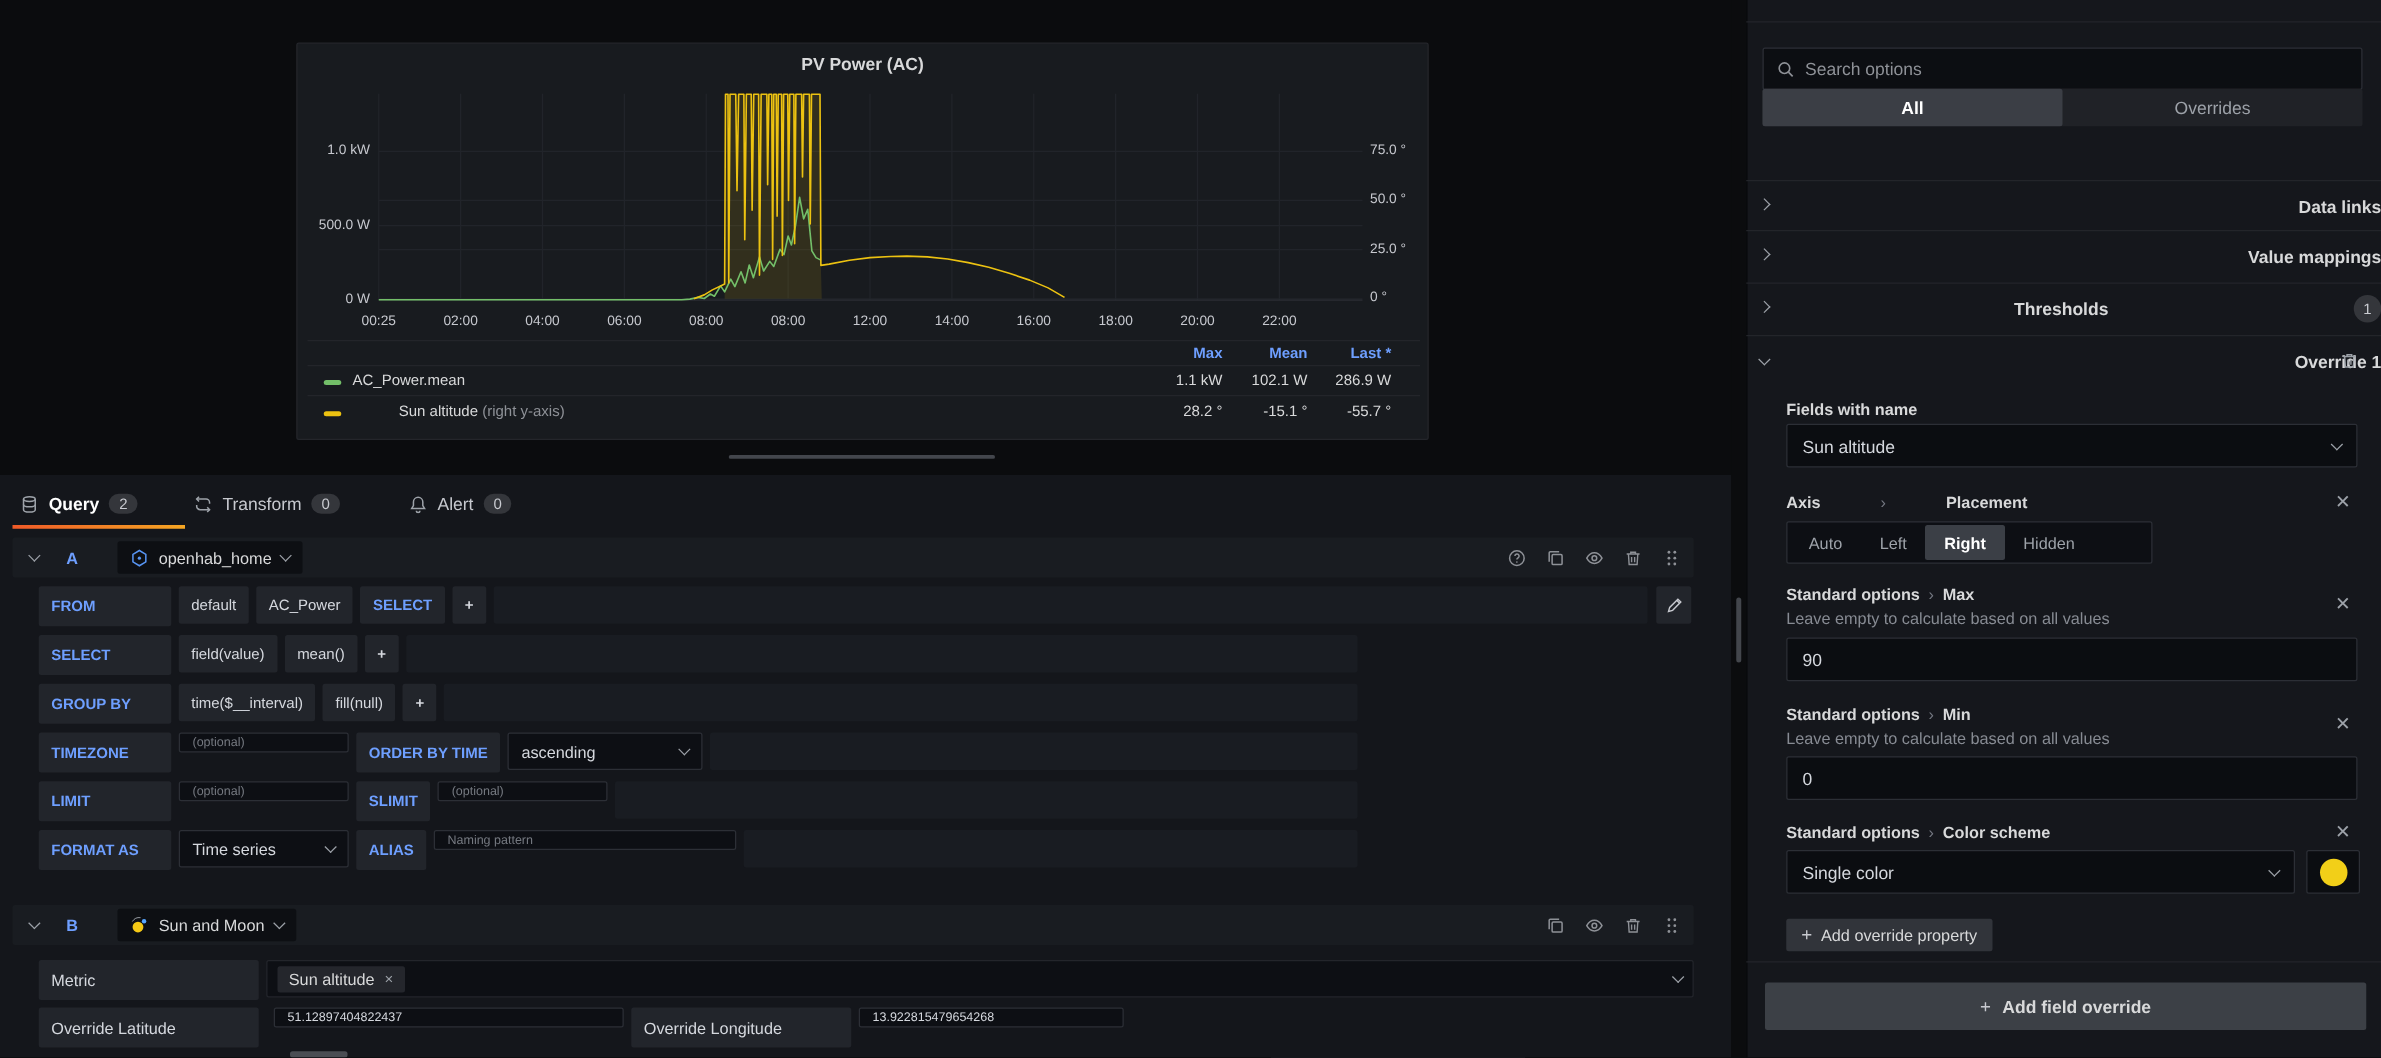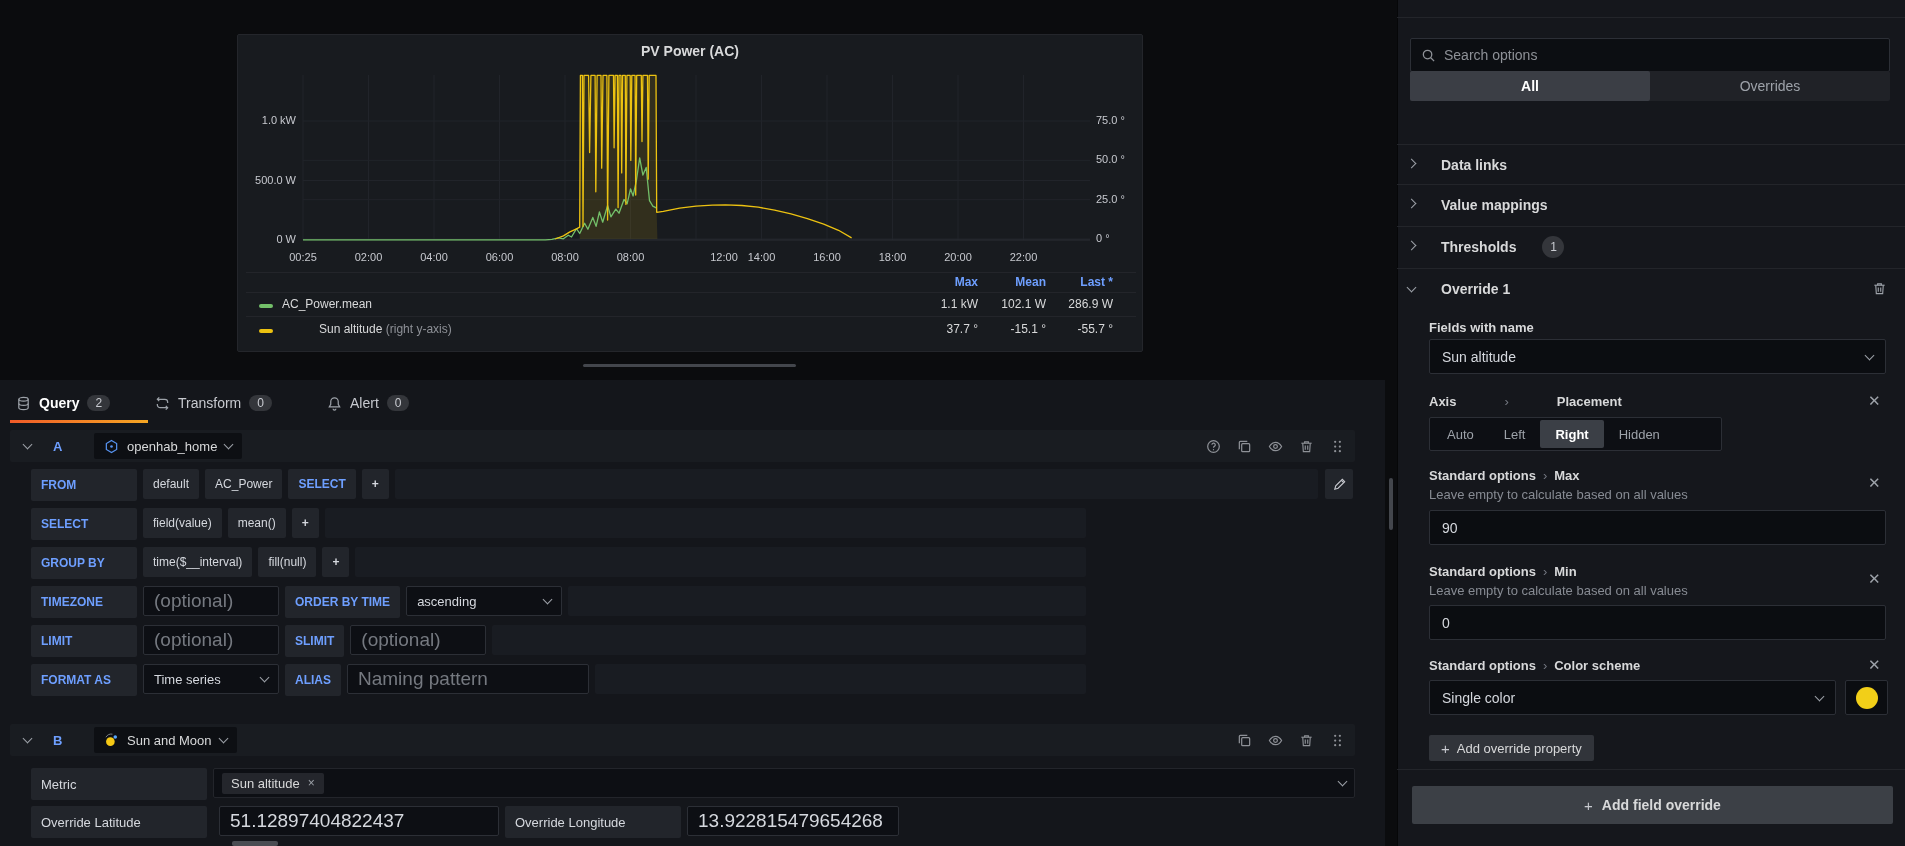--- a/index.html
+++ b/index.html
@@ -48,38 +48,38 @@
   .chev { display:inline-block; width:7px; height:7px; border-right:1.5px solid #9da2a9; border-bottom:1.5px solid #9da2a9; transform:rotate(45deg); margin-top:-3px; }
   .chev.right { transform:rotate(-45deg); }
 
   .q-row { position:absolute; left:31px; height:30px; display:flex; gap:6px; }
   .label-box { width:106px; flex:none; background:#22252b; border-radius:2px; display:flex; align-items:center; padding:16px 10px; font-size:12px; font-weight:bold; color:#6e9fff; }
   .label-box.plain { color:#d5d8de; font-weight:normal; font-size:13px; }
   .seg { background:#22252b; border-radius:2px; display:flex; align-items:center; padding:0 10px; font-size:12px; font-weight:500; color:#d5d8de; cursor:pointer; white-space:nowrap; }
   .seg.kw { color:#6e9fff; font-weight:bold; }
   .seg.plus { padding:0 10px; font-weight:bold; }
   .fill-seg { flex:1; background:#191c22; border-radius:2px; }
-  .q-input { background:#0d0f14; border:1px solid #2c2f36; border-radius:2px; color:#d5d8de; font-size:19px; font-family:"Liberation Sans",sans-serif; padding:0 10px; height:30px; }
+  .q-input { background:#0d0f14; border:1px solid #2c2f36; border-radius:2px; color:#d5d8de; font-size:10px; font-family:"Liberation Sans",sans-serif; padding:0 10px; height:16px; }
   .q-input::placeholder { color:#757980; }
   .q-select { background:#0d0f14; border:1px solid #2c2f36; border-radius:2px; display:flex; align-items:center; justify-content:space-between; padding:0 10px; font-size:13px; color:#d5d8de; cursor:pointer; }
   .pencil-btn { position:absolute; left:1325px; top:469px; width:28px; height:30px; background:#22252b; border-radius:2px; display:flex; align-items:center; justify-content:center; color:#c7c9cf; cursor:pointer; }
   .metric-strip { flex:1; background:#0d0f14; border:1px solid #23252b; border-radius:2px; display:flex; align-items:center; padding:0 8px; }
   .tag-pill { background:#24262c; border-radius:2px; display:flex; align-items:center; gap:8px; padding:3px 9px; font-size:13px; color:#d8d9da; }
   .tag-pill .x { color:#9da2a9; cursor:pointer; font-size:12px; }
   .bottom-scroll { position:absolute; left:232px; top:841px; width:46px; height:5px; background:#4a4d53; border-radius:2px; }
 
   
   .sb-topline { position:absolute; left:1397px; top:17px; width:508px; height:1px; background:#23252a; }
   .search-box { position:absolute; left:1410px; top:38px; width:480px; height:34px; background:#0c0e12; border:1px solid #2c2f36; border-radius:2px; display:flex; align-items:center; gap:8px; padding:0 10px; color:#8e9197; }
   .search-box input { flex:1; background:transparent; border:none; outline:none; color:#d5d8de; font-size:14px; font-family:"Liberation Sans",sans-serif; }
   .search-box input::placeholder { color:#8e9197; }
   .sb-tabs { position:absolute; left:1410px; top:71px; width:480px; height:30px; background:#202227; border-radius:2px; display:flex; }
   .sb-tab { flex:1; display:flex; align-items:center; justify-content:center; font-size:14px; color:#9da2a9; cursor:pointer; border-radius:2px; }
   .sb-tab.active { background:#3b3e45; color:#ffffff; font-weight:bold; }
-  .sb-row { position:absolute; left:1397px; width:508px; height:40px; border-top:1px solid #23252a; display:flex; align-items:center; gap:26px; padding-left:11px; font-size:14px; font-weight:bold; color:#d8d9da; cursor:pointer; }
+  .sb-row { position:absolute; left:1397px; width:508px; height:40px; border-top:1px solid #23252a; display:flex; align-items:center; gap:4px; padding-left:11px; font-size:14px; font-weight:bold; color:#d8d9da; cursor:pointer;justify-content:space-between; }
   .sb-badge { width:22px; height:22px; border-radius:50%; background:#34363b; color:#c9cbd1; font-size:12px; font-weight:normal; display:flex; align-items:center; justify-content:center; }
   .sb-trash { position:absolute; right:18px; color:#9da2a9; display:flex; cursor:pointer; }
   .sb-label { position:absolute; left:1429px; font-size:13px; font-weight:bold; color:#d8d9da; }
   .sb-select { position:absolute; left:1429px; height:35px; background:#0b0d11; border:1px solid #2c2f36; border-radius:2px; display:flex; align-items:center; justify-content:space-between; padding:0 12px; font-size:14px; color:#d5d8de; cursor:pointer; }
   .sb-input { position:absolute; left:1429px; width:457px; height:35px; background:#0b0d11; border:1px solid #2c2f36; border-radius:2px; color:#d5d8de; font-size:14px; font-family:"Liberation Sans",sans-serif; padding:0 12px; }
   .prop-head { position:absolute; left:1429px; width:457px; display:flex; align-items:center; gap:7px; font-size:13px; font-weight:bold; color:#d8d9da; }
   .prop-head .sep { color:#737780; font-weight:normal; }
   .prop-x { position:absolute; left:1868px; color:#9da2a9; font-size:15px; cursor:pointer; }
   .prop-note { position:absolute; left:1429px; font-size:13px; color:#878b93; }
   .radio-group { position:absolute; left:1429px; top:417px; width:293px; height:34px; background:#0d0f14; border:1px solid #2c2f36; border-radius:2px; display:flex; align-items:center; padding:2px; }
@@ -128,21 +128,21 @@
         <polyline points="65.0,204.8 307.4,204.8 313.9,204.3 320.4,202.9 325.4,203.8 330.3,200.2 333.5,202.0 338.5,193.7 341.7,198.5 346.6,188.3 349.9,194.3 354.8,182.4 358.1,191.3 361.4,177.0 364.7,187.2 369.6,170.5 372.9,181.8 377.8,174.1 381.0,178.2 386.0,164.5 389.2,168.7 392.5,153.8 395.1,161.0 398.4,145.5 401.7,122.9 404.9,140.1 408.2,132.4 411.5,165.7 414.8,171.1 418.7,173.1" fill="none" stroke="#73bf69" stroke-width="1.3" stroke-linejoin="round"></polyline>
         <polyline points="317.2,204.0 325.4,200.9 331.9,196.9 338.5,193.8 341.7,192.2 342.4,40.4 344.4,40.4 345.0,191.4 346.0,40.4 350.6,40.4 351.6,117.5 352.9,40.4 357.1,40.4 357.8,156.8 359.1,40.4 363.0,40.4 363.7,133.2 365.0,40.4 368.9,40.4 369.6,185.1 370.9,40.4 375.5,40.4 376.1,112.8 377.1,40.4 379.4,40.4 380.1,172.5 381.0,40.4 383.0,40.4 383.7,137.9 384.6,40.4 387.3,40.4 387.9,169.4 388.9,40.4 392.2,40.4 392.8,125.4 393.8,40.4 397.1,40.4 397.7,160.0 398.7,40.4 403.3,40.4 404.0,106.5 404.9,40.4 409.5,40.4 410.2,144.2 411.2,40.4 415.4,40.4 418.0,40.4 418.7,177.3 425.3,176.3 441.6,173.2 458.0,171.1 474.4,170.2 487.5,169.9 503.9,170.5 520.2,172.2 536.6,175.1 553.0,178.8 569.4,183.6 585.7,189.1 600.5,195.3 613.6,202.9" fill="none" stroke="#ecc211" stroke-width="1.3" stroke-linejoin="round"></polyline>
       </svg>
     <div id="xticks">
         <div class="tick x-tick" style="left: 65px; top: 216px;">00:25</div>
         <div class="tick x-tick" style="left: 130.5px; top: 216px;">02:00</div>
         <div class="tick x-tick" style="left: 196px; top: 216px;">04:00</div>
         <div class="tick x-tick" style="left: 261.5px; top: 216px;">06:00</div>
         <div class="tick x-tick" style="left: 327px; top: 216px;">08:00</div>
         <div class="tick x-tick" style="left: 392.5px; top: 216px;">08:00</div>
-        <div class="tick x-tick" style="left: 458px; top: 216px; margin-left: 28px;">12:00</div>
+        <div class="tick x-tick" style="left: 458px; top: 216px;">12:00</div>
         <div class="tick x-tick" style="left: 523.5px; top: 216px;">14:00</div>
         <div class="tick x-tick" style="left: 589px; top: 216px;">16:00</div>
         <div class="tick x-tick" style="left: 654.5px; top: 216px;">18:00</div>
         <div class="tick x-tick" style="left: 720px; top: 216px;">20:00</div>
         <div class="tick x-tick" style="left: 785.5px; top: 216px;">22:00</div>
       </div>
     <div id="lticks">
         <div class="tick left-tick" style="left: 0px; top: 79px;">1.0 kW</div>
         <div class="tick left-tick" style="left: 0px; top: 138.5px;">500.0 W</div>
         <div class="tick left-tick" style="left: 0px; top: 198px;">0 W</div>
@@ -164,21 +164,21 @@
     <div>
       <span class="legend-swatch" id="sw0" style="top: 263px; background: rgb(115, 191, 105);"></span>
       <span class="legend-name" style="top:262px;"><span>AC_Power.mean</span><span class="sfx"></span></span>
       <span class="legend-cell" style="left:670px;top:262px;">1.1 kW</span>
       <span class="legend-cell" style="left:738px;top:262px;">102.1 W</span>
       <span class="legend-cell" style="left:805px;top:262px;">286.9 W</span>
     </div>
     <div>
       <span class="legend-swatch" id="sw1" style="top: 288px; background: rgb(236, 194, 17);"></span>
       <span class="legend-name" style="top:287px;margin-left:37px;"><span>Sun altitude</span><span class="sfx"> (right y-axis)</span></span>
-      <span class="legend-cell" style="left:670px;top:287px;">37.7 °</span>
+      <span class="legend-cell" style="left:670px;top:287px;">28.2 °</span>
       <span class="legend-cell" style="left:738px;top:287px;">-15.1 °</span>
       <span class="legend-cell" style="left:805px;top:287px;">-55.7 °</span>
     </div>
   </div>
 </div>
 
 <div class="h-handle"></div>
 
 <div class="editor-region"></div>
 

